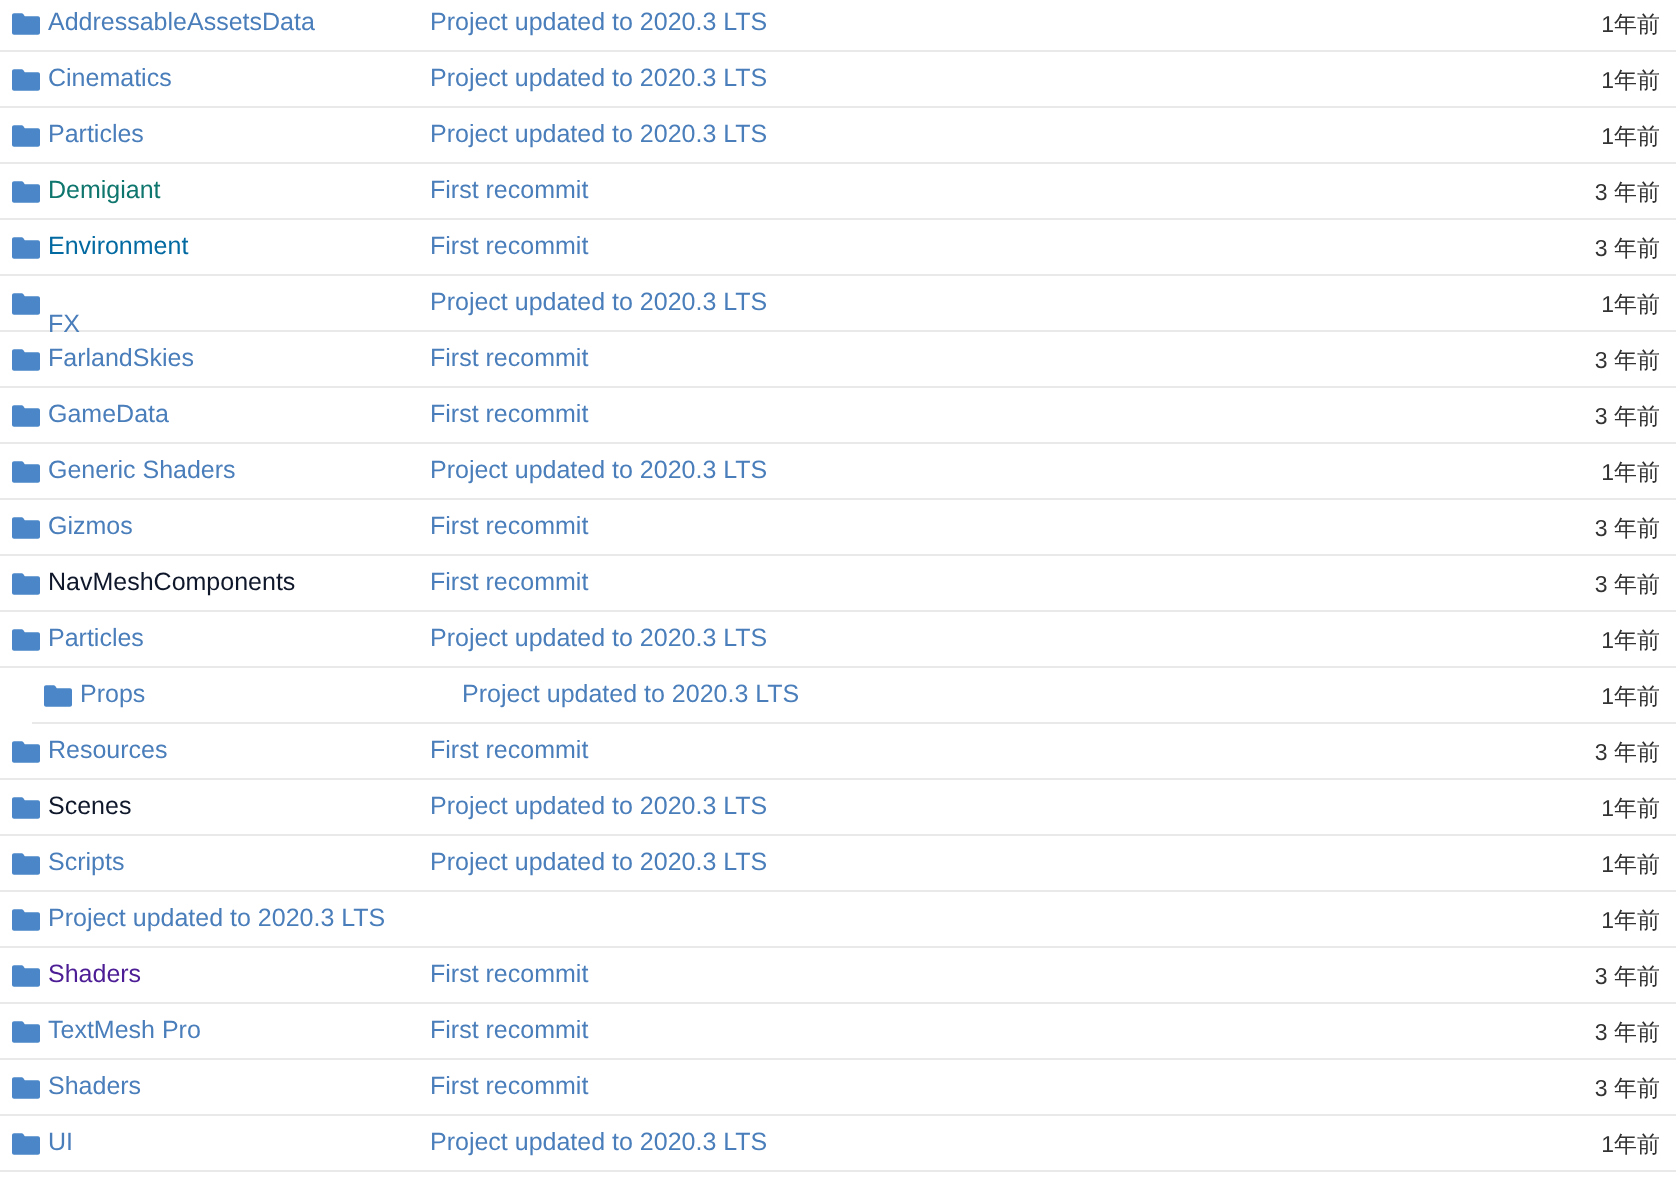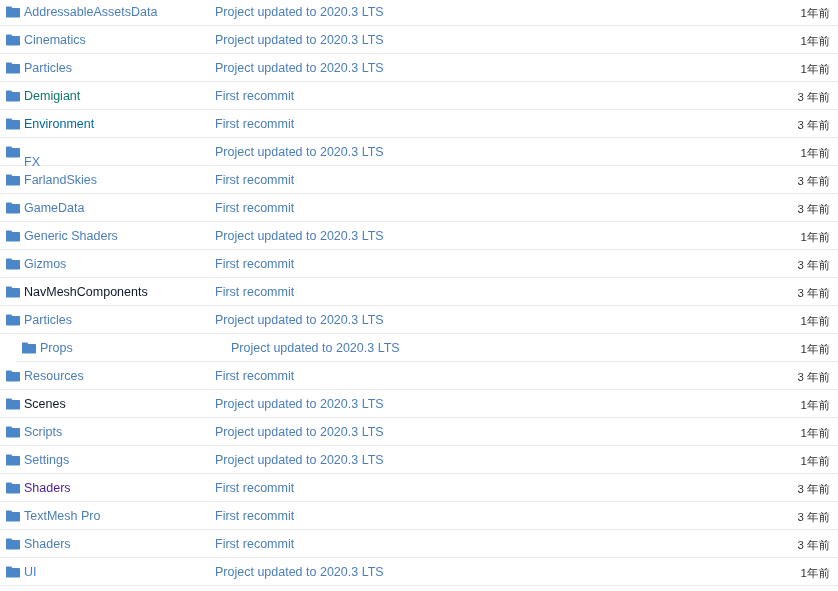--- a/index.html
+++ b/index.html
@@ -340,23 +340,20 @@
     <div class="cell-age">
       <span class="age-text" style="color: rgb(51, 51, 51);">1年前</span>
     </div>
   </div>
     <div class="row" style="border-bottom-color: rgb(233, 233, 233);">
     <div class="cell-icon">
       <svg class="folder-icon" viewBox="0 0 14 12" aria-hidden="true" fill="#4a86c8">
         <path d="M0 1.6c0-.55.45-1 1-1h3.8c.33 0 .64.16.83.43l.74 1.07H13c.55 0 1 .45 1 1V10.4c0 .55-.45 1-1 1H1c-.55 0-1-.45-1-1V1.6z"></path>
       </svg>
     </div>
-    <div class="cell-name">
-      <a class="link" href="#" style="color: rgb(74, 126, 187);">Settings</a>
-    </div>
     <div class="cell-commit">
       <a class="link" href="#" style="color: rgb(74, 126, 187);">Project updated to 2020.3 LTS</a>
     </div>
     <div class="cell-age">
       <span class="age-text" style="color: rgb(51, 51, 51);">1年前</span>
     </div>
   </div>
     <div class="row" style="border-bottom-color: rgb(233, 233, 233);">
     <div class="cell-icon">
       <svg class="folder-icon" viewBox="0 0 14 12" aria-hidden="true" fill="#4a86c8">

